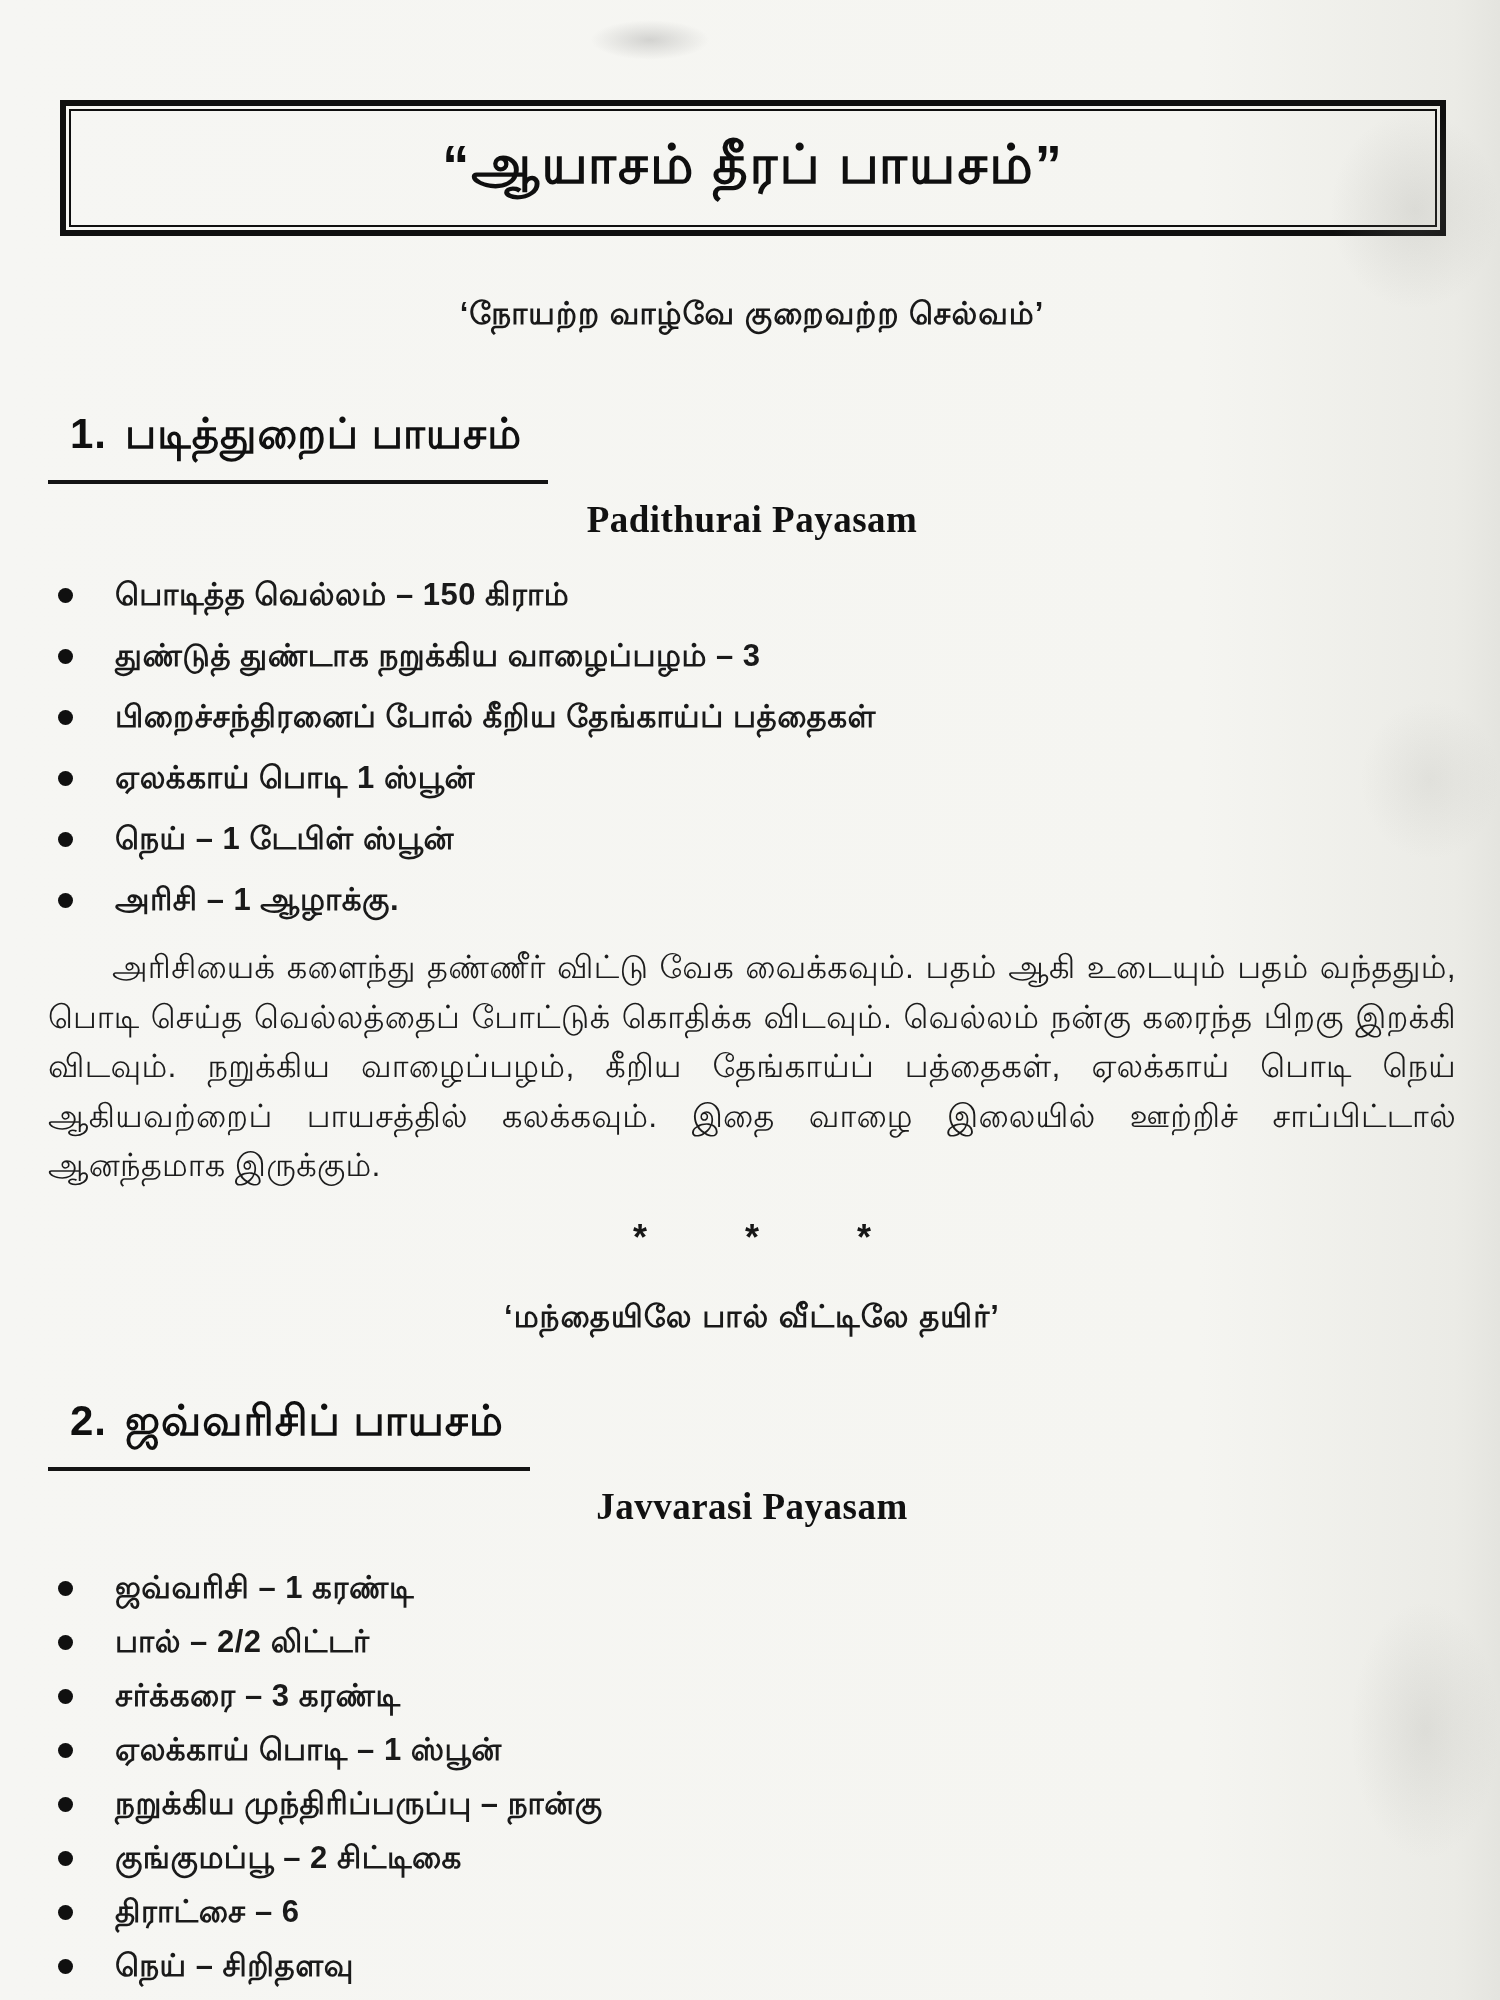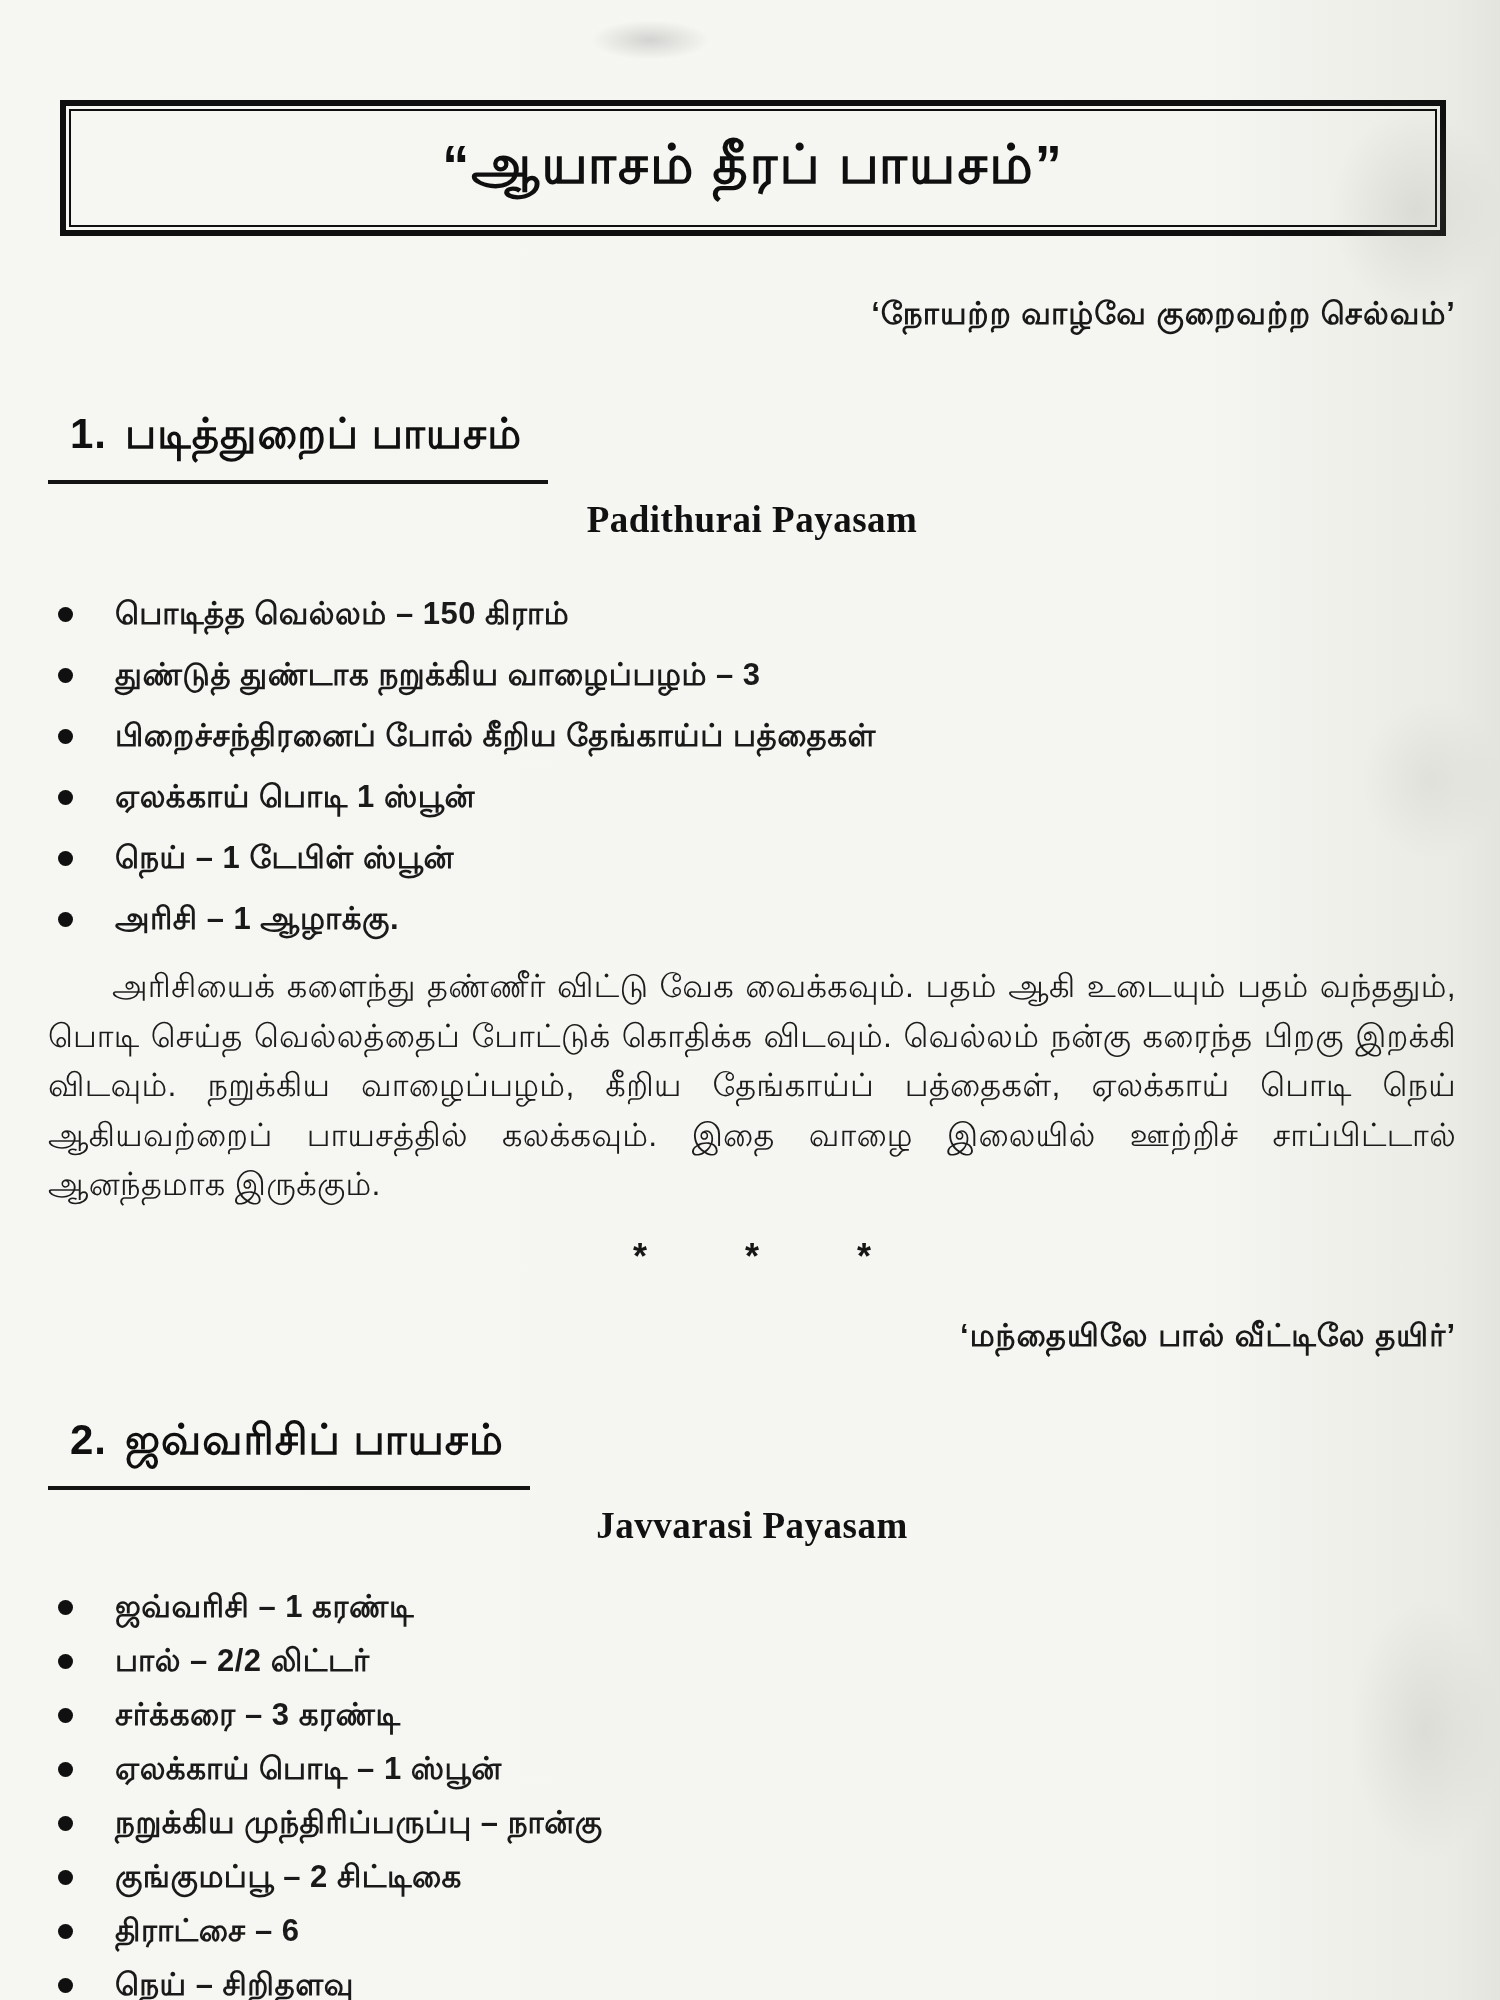--- a/index.html
+++ b/index.html
@@ -32,21 +32,21 @@
     border:2px solid #0f0f0f;
     padding:22px 10px 30px;
     text-align:center;
   }
   .main-title{
     font-size:54px;font-weight:bold;letter-spacing:2px;
     color:#0f0f0f;line-height:1.15;
   }
 
   .quote{
-    text-align:right;font-size:31px;font-weight:bold;color:#191919;
+    text-align:center;font-size:31px;font-weight:bold;color:#191919;
     letter-spacing:1px;
   }
   .quote.q1{margin-top:60px;}
   .quote.q2{margin-top:40px;}
 
   .section-heading{text-align:left;}
   .section-heading .head-line{
     display:inline-block;
     border-bottom:4px solid #141414;
     padding:0 26px 16px 22px;
@@ -56,21 +56,21 @@
   .section-heading.h1{margin-top:74px;}
   .section-heading.h2{margin-top:58px;}
   .head-num{margin-right:18px;}
 
   .english-title{
     text-align:center;font-family:"Liberation Serif","DejaVu Serif",serif;
     font-size:37px;font-weight:bold;color:#111;margin-top:14px;letter-spacing:.5px;
   }
 
   ul.ingredients{list-style:none;margin:0;padding:0;}
-  ul.ingredients.list1{margin-top:55px;}
+  ul.ingredients.list1{margin-top:36px;}
   ul.ingredients.list2{margin-top:42px;}
   ul.ingredients li{
     display:flex;align-items:flex-start;
     font-size:31px;font-weight:bold;color:#1a1a1a;
     line-height:36px;letter-spacing:.5px;
   }
   ul.ingredients.list1 li{margin-bottom:25px;}
   ul.ingredients.list2 li{margin-bottom:18px;}
   .bullet{
     flex:0 0 auto;width:15px;height:15px;border-radius:50%;

